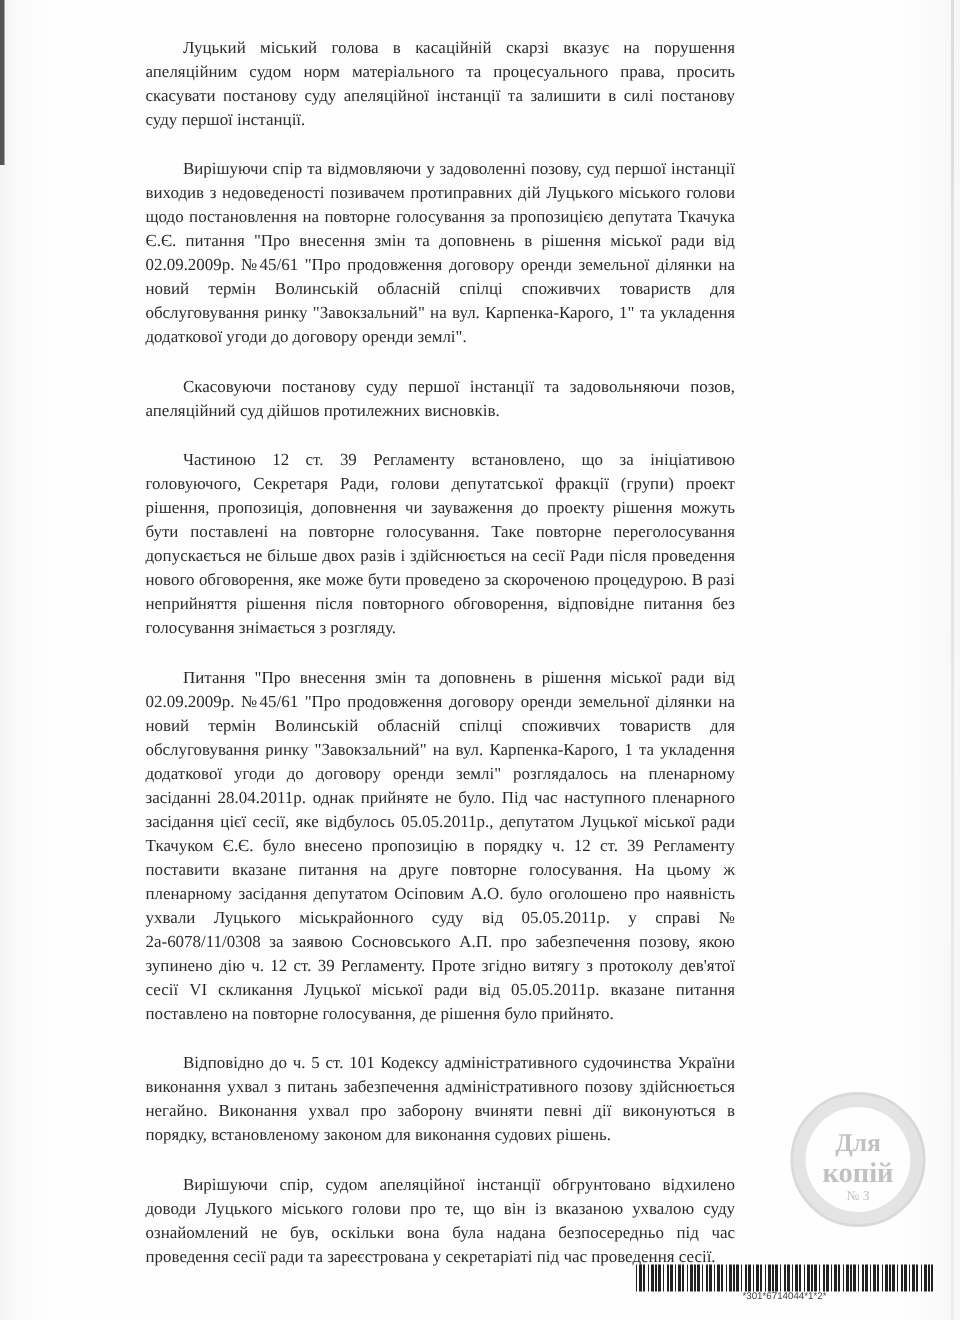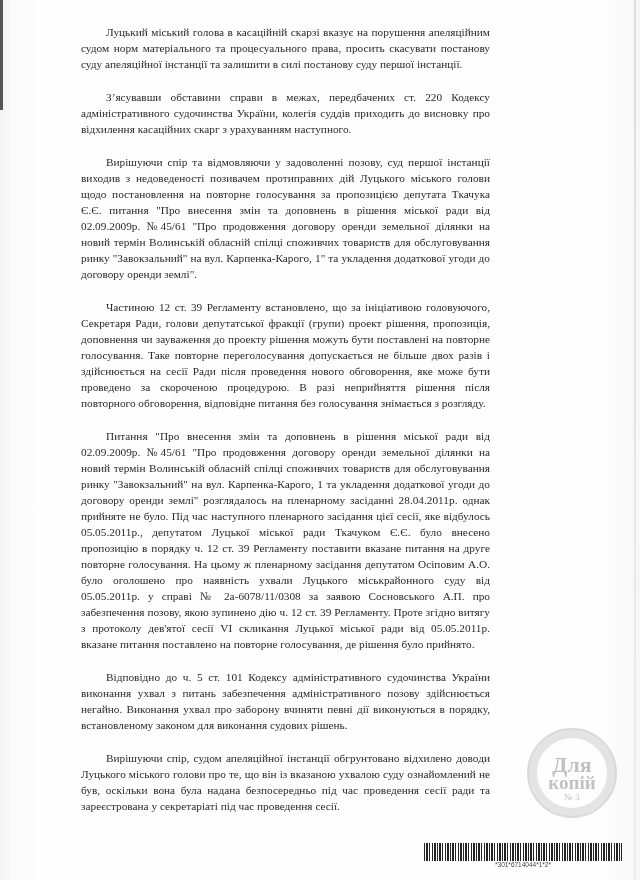--- a/index.html
+++ b/index.html
@@ -22,32 +22,32 @@
     position: absolute; right: 4px; top: 0; width: 2px; height: 880px;
     background: linear-gradient(180deg, #ddd, #eee);
   }
   .content {
     position: absolute; left: 81px; top: 24px; width: 409px;
     font-size: 11.3px; line-height: 16px;
   }
   .para {
     text-align: justify;
     text-indent: 25px;
-    margin: 0 0 17px 0;
+    margin: 0 0 17px 16px;
   }
   .stamp {
     position: absolute; left: 527px; top: 728px; width: 86px; height: 86px;
     border-radius: 50%;
     border: 2px solid rgba(150,150,150,0.35);
     box-shadow: inset 0 0 0 6px rgba(255,255,255,0), inset 0 0 0 8px rgba(150,150,150,0.25);
     color: rgba(120,120,120,0.45);
     text-align: center;
     font-family: "Liberation Serif", serif;
   }
-  .stamp .l1 { position: absolute; top: 22px; width: 100%; font-size: 22px; font-weight: bold; }
+  .stamp .l1 { position: absolute; top: 22px; width: 100%; font-size: 17px; font-weight: bold; }
   .stamp .l2 { position: absolute; top: 42px; width: 100%; font-size: 19px; font-weight: bold; }
   .stamp .l3 { position: absolute; top: 62px; width: 100%; font-size: 9px; }
   .barcode {
     position: absolute; left: 424px; top: 843px; width: 198px; height: 18px;
     background: repeating-linear-gradient(90deg,
       #222 0px, #222 1px, #fff 1px, #fff 2px, #222 2px, #222 4px, #fff 4px, #fff 5px,
       #222 5px, #222 6px, #fff 6px, #fff 8px, #222 8px, #222 9px, #fff 9px, #fff 10px,
       #222 10px, #222 12px, #fff 12px, #fff 13px);
   }
   .barcode-text {
@@ -58,22 +58,22 @@
 </style>
 </head>
 <body>
 
 <div class="page">
   <div class="left-edge"></div>
   <div class="right-edge"></div>
 
   <div class="content">
     <p class="para">Луцький міський голова в касаційній скарзі вказує на порушення апеляційним судом норм матеріального та процесуального права, просить скасувати постанову суду апеляційної інстанції та залишити в силі постанову суду першої інстанції.</p>
-    <p class="para">З’ясувавши обставини справи в межах, передбачених ст. 220 Кодексу адміністративного судочинства України, колегія суддів приходить до висновку про відхилення касаційних скарг з урахуванням наступного.</p>
     <p class="para">Вирішуючи спір та відмовляючи у задоволенні позову, суд першої інстанції виходив з недоведеності позивачем протиправних дій Луцького міського голови щодо постановлення на повторне голосування за пропозицією депутата Ткачука Є.Є. питання "Про внесення змін та доповнень в рішення міської ради від 02.09.2009р. №45/61 "Про продовження договору оренди земельної ділянки на новий термін Волинській обласній спілці споживчих товариств для обслуговування ринку "Завокзальний" на вул. Карпенка-Карого, 1" та укладення додаткової угоди до договору оренди землі".</p>
+    <p class="para">Скасовуючи постанову суду першої інстанції та задовольняючи позов, апеляційний суд дійшов протилежних висновків.</p>
     <p class="para">Частиною 12 ст. 39 Регламенту встановлено, що за ініціативою головуючого, Секретаря Ради, голови депутатської фракції (групи) проект рішення, пропозиція, доповнення чи зауваження до проекту рішення можуть бути поставлені на повторне голосування. Таке повторне переголосування допускається не більше двох разів і здійснюється на сесії Ради після проведення нового обговорення, яке може бути проведено за скороченою процедурою. В разі неприйняття рішення після повторного обговорення, відповідне питання без голосування знімається з розгляду.</p>
     <p class="para">Питання "Про внесення змін та доповнень в рішення міської ради від 02.09.2009р. №45/61 "Про продовження договору оренди земельної ділянки на новий термін Волинській обласній спілці споживчих товариств для обслуговування ринку "Завокзальний" на вул. Карпенка-Карого, 1 та укладення додаткової угоди до договору оренди землі" розглядалось на пленарному засіданні 28.04.2011р. однак прийняте не було. Під час наступного пленарного засідання цієї сесії, яке відбулось 05.05.2011р., депутатом Луцької міської ради Ткачуком Є.Є. було внесено пропозицію в порядку ч. 12 ст. 39 Регламенту поставити вказане питання на друге повторне голосування. На цьому ж пленарному засідання депутатом Осіповим А.О. було оголошено про наявність ухвали Луцького міськрайонного суду від 05.05.2011р. у справі № 2а-6078/11/0308 за заявою Сосновського А.П. про забезпечення позову, якою зупинено дію ч. 12 ст. 39 Регламенту. Проте згідно витягу з протоколу дев'ятої сесії VI скликання Луцької міської ради від 05.05.2011р. вказане питання поставлено на повторне голосування, де рішення було прийнято.</p>
     <p class="para">Відповідно до ч. 5 ст. 101 Кодексу адміністративного судочинства України виконання ухвал з питань забезпечення адміністративного позову здійснюється негайно. Виконання ухвал про заборону вчиняти певні дії виконуються в порядку, встановленому законом для виконання судових рішень.</p>
     <p class="para">Вирішуючи спір, судом апеляційної інстанції обгрунтовано відхилено доводи Луцького міського голови про те, що він із вказаною ухвалою суду ознайомлений не був, оскільки вона була надана безпосередньо під час проведення сесії ради та зареєстрована у секретаріаті під час проведення сесії.</p>
   </div>
 
   <div class="stamp">
     <div class="l1">Для</div>
     <div class="l2">копій</div>
     <div class="l3">№ 3</div>

